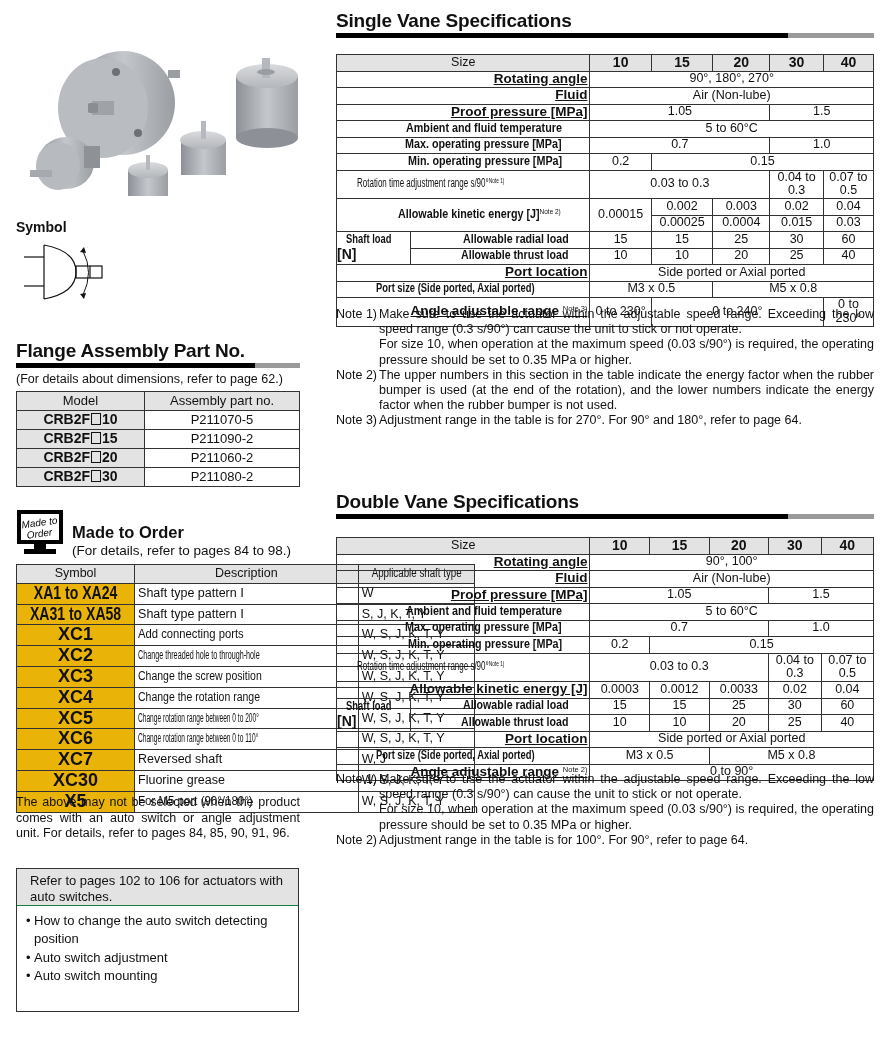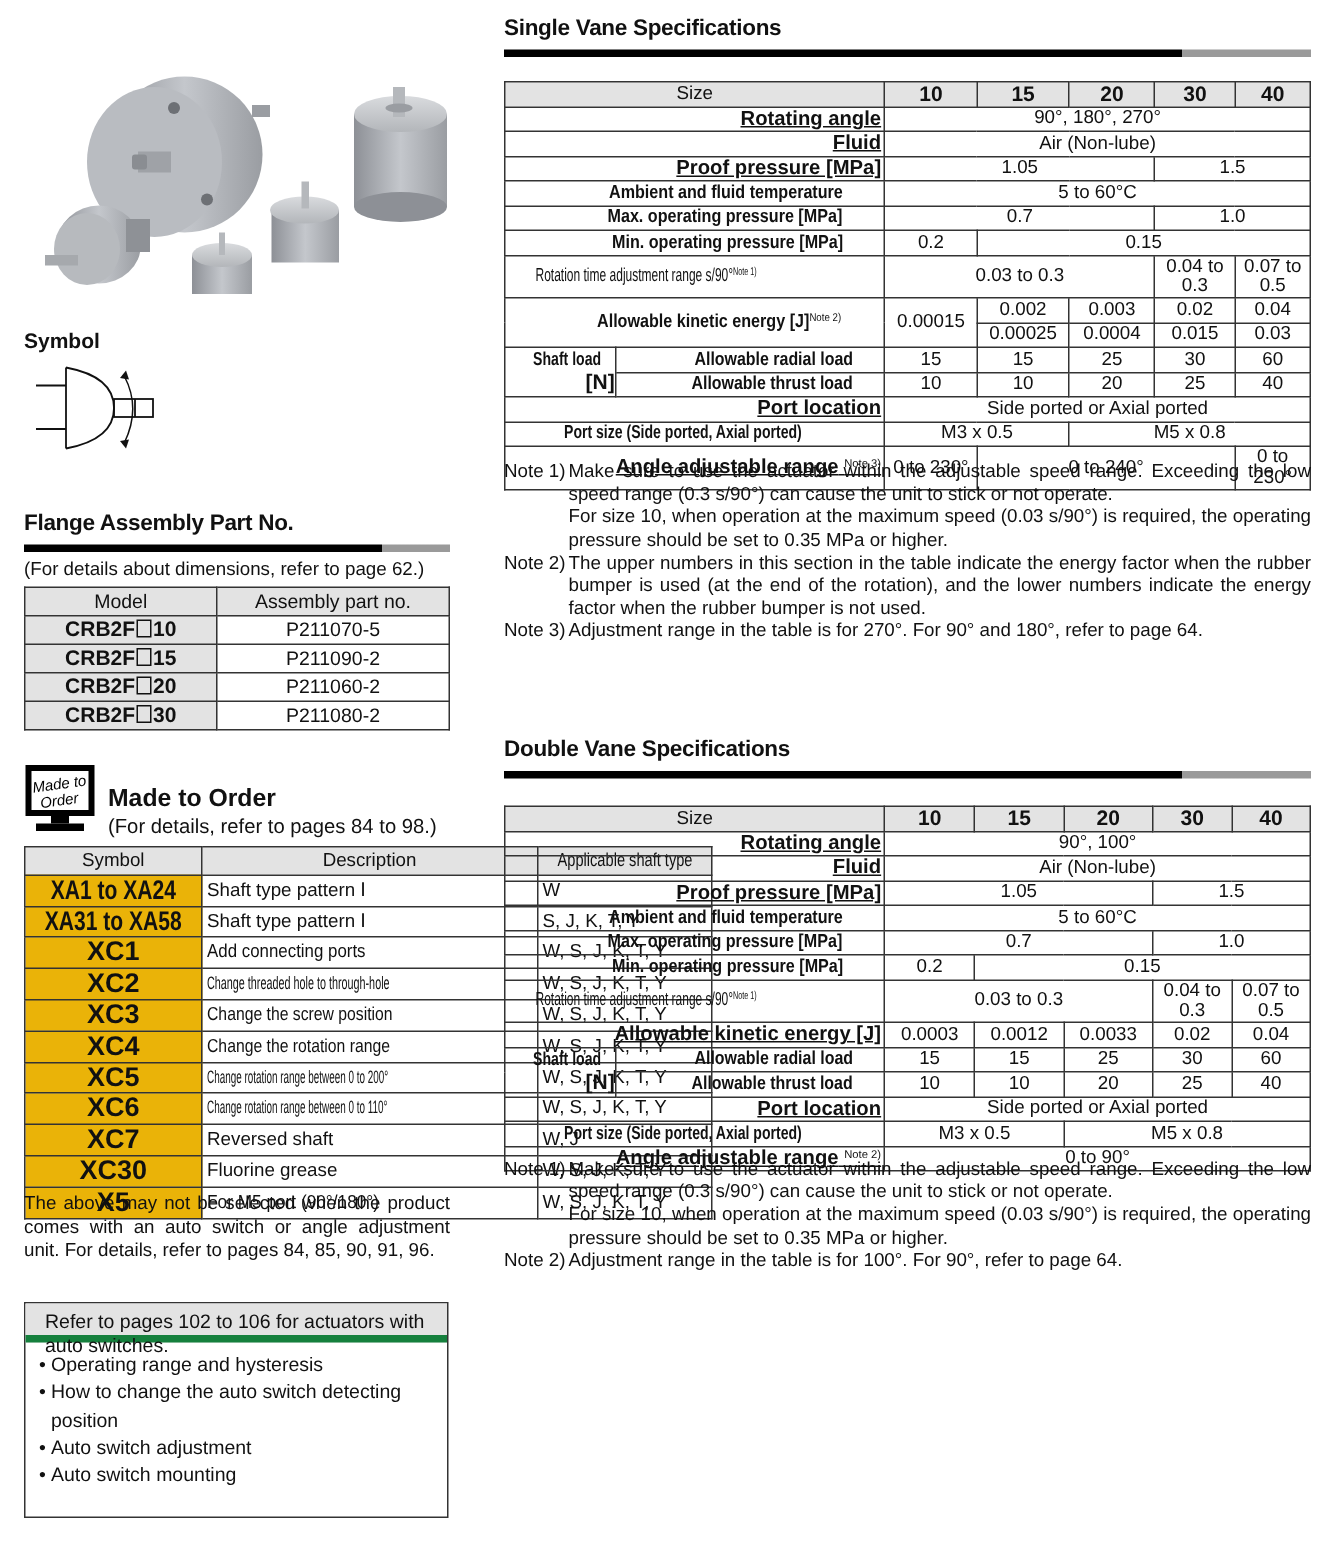--- a/index.html
+++ b/index.html
@@ -2,21 +2,21 @@
 <html><head>
 <meta charset="utf-8">
 <style>
   * { box-sizing: border-box; margin: 0; padding: 0; }
   body { width: 883px; height: 1042px; background: #fff; font-family: "Liberation Sans", sans-serif; color: #111; position: relative; overflow: hidden; }
   .abs { position: absolute; }
   
   #photo { left: 18px; top: 28px; width: 290px; height: 175px; }
   #symbol-title { left: 16px; top: 219px; font-size: 14px; font-weight: bold; }
   #symbol-svg { left: 20px; top: 243px; width: 90px; height: 62px; }
-  .sec-title { font-size: 15px; font-weight: bold; letter-spacing: -0.2px; }
+  .sec-title { font-size: 19px; font-weight: bold; letter-spacing: -0.2px; }
   .sec-rule { height: 5px; background: linear-gradient(to right, #000 0 84%, #9a9a9a 84% 100%); }
   #flange-title { left: 16px; top: 340px; }
   #flange-rule { left: 16px; top: 363px; width: 284px; }
   #flange-note { left: 16px; top: 372px; font-size: 12.5px; }
   table { border-collapse: collapse; }
   td, th { border: 1px solid #333; text-align: center; font-weight: normal; line-height: 1.1; }
   #flange-table { left: 16px; top: 391px; width: 284px; font-size: 13px; }
   #flange-table td, #flange-table th { height: 19px; }
   #flange-table .hdr { background: #e3e3e3; }
   #flange-table .model { background: #e3e3e3; font-weight: bold; font-size: 14px; width: 128px; }
@@ -30,38 +30,38 @@
   #mto-table .hdr { background: #e3e3e3; }
   #mto-table .sym { background: #eab308; font-weight: bold; font-size: 18px; width: 82px; }
   #mto-table .desc { text-align: left; padding-left: 3px; width: 116px; white-space: nowrap; overflow: hidden; }
   #mto-table .shaft { text-align: left; padding-left: 3px; font-size: 12.5px; white-space: nowrap; }
   .cond { display: inline-block; transform: scaleX(0.66); transform-origin: left center; white-space: nowrap; }
   .cond2 { display: inline-block; transform: scaleX(0.72); transform-origin: left center; white-space: nowrap; }
   .mid { display: inline-block; transform: scaleX(0.78); transform-origin: center; white-space: nowrap; }
   #mto-foot { left: 16px; top: 795px; width: 284px; font-size: 12.5px; line-height: 15.5px; text-align: justify; }
 
   #auto-box { left: 16px; top: 868px; width: 283px; height: 144px; border: 1px solid #333; }
-  #auto-head { background: #e3e3e3; border-bottom: 5px solid #15803d; padding: 4px 10px 3px 13px; font-size: 13px; line-height: 16px; height: 26px; }
+  #auto-head { background: #e3e3e3; border-bottom: 1px solid #15803d; padding: 4px 10px 3px 13px; font-size: 13px; line-height: 16px; height: 37px; }
   #auto-list { padding: 6px 8px 0 9px; font-size: 13px; line-height: 18.3px; list-style: none; }
   #auto-list li { position: relative; padding-left: 8px; }
   #auto-list li::before { content: "•"; position: absolute; left: 0; top: 0; }
 
   
   #single-title { left: 336px; top: 10px; }
   #single-rule { left: 336px; top: 33px; width: 538px; }
   #double-title { left: 336px; top: 491px; }
   #double-rule { left: 336px; top: 514px; width: 538px; }
   .spec { width: 538px; font-size: 12.5px; border: 1.5px solid #333; }
   .spec td { height: 16.5px; padding: 0 2px; }
   .spec .lbl { text-align: right; font-weight: bold; padding-left: 20px; white-space: nowrap; text-decoration: underline; }
   .spec .big { font-size: 13.5px; }
   .spec .szh { font-weight: bold; font-size: 14px; }
   .spec .hdrrow td { background: #e3e3e3; }
   .spec sup { font-size: 7.5px; font-weight: normal; vertical-align: 4px; }
-  .spec .shaftlbl { font-weight: bold; width: 52px; padding: 0; text-align: right; }
+  .spec .shaftlbl { font-weight: bold; width: 52px; padding: 0; text-align: left; }
   #single-table { left: 336px; top: 54px; }
   #double-table { left: 336px; top: 537px; }
   .notes { width: 538px; font-size: 12.5px; line-height: 15.2px; }
   .note { display: flex; }
   .note .n { width: 43px; flex: 0 0 43px; white-space: nowrap; }
   .note .t { flex: 1; text-align: justify; }
   #single-notes { left: 336px; top: 307px; }
   #double-notes { left: 336px; top: 772px; }
 </style>
 </head>
@@ -221,21 +221,20 @@
         <td class="desc"><span class="cond2" style="transform:scaleX(0.92)">For M5 port (90°/180°)</span></td>
         <td class="shaft">W, S, J, K, T, Y</td>
       </tr>
 </tbody>
   </table>
 <div id="mto-foot" class="abs">The above may not be selected when the product comes with an auto switch or angle adjustment unit. For details, refer to pages 84, 85, 90, 91, 96.</div>
 
 <div id="auto-box" class="abs">
   <div id="auto-head">Refer to pages 102 to 106 for actuators with auto switches.</div>
   <ul id="auto-list">
-    <li>Operating range and hysteresis</li>
     <li>How to change the auto switch detecting position</li>
     <li>Auto switch adjustment</li>
     <li>Auto switch mounting</li>
   </ul>
 </div>
 
 <div id="single-title" class="abs sec-title">Single Vane Specifications</div>
 <div id="single-rule" class="abs sec-rule"></div>
 
 <table id="single-table" class="abs spec">

